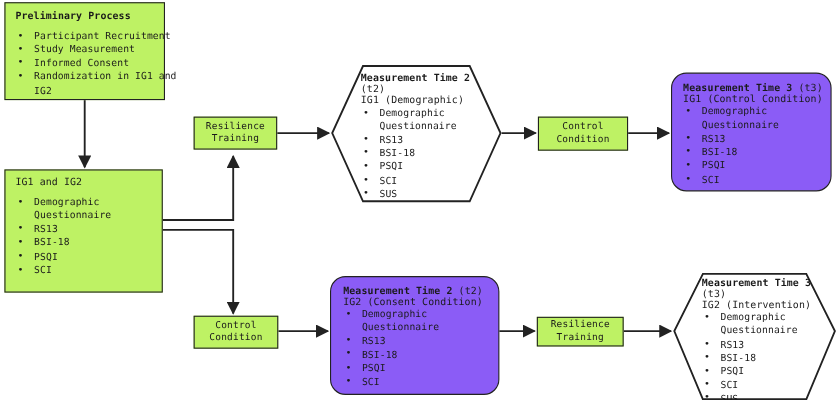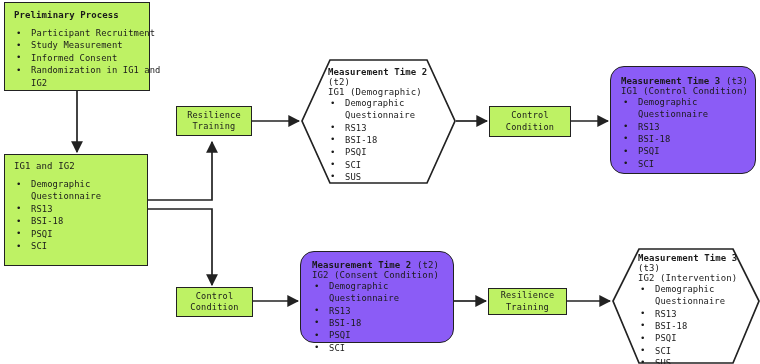--- a/index.html
+++ b/index.html
@@ -157,21 +157,21 @@
         <li><span class="b">•</span><span>Demographic</span></li>
         <li style="padding-left:17px;"><span>Questionnaire</span></li>
         <li><span class="b">•</span><span>RS13</span></li>
         <li><span class="b">•</span><span>BSI-18</span></li>
         <li><span class="b">•</span><span>PSQI</span></li>
         <li><span class="b">•</span><span>SCI</span></li>
       </ul>
     </div>
   </div>
 
-  <div class="node round" style="left:300px;top:251px;width:154px;height:92px;">
+  <div class="node round" style="left:300px;top:251px;width:154px;height:108px;">
     <div class="inner" style="padding:8px 6px 6px 11px;">
       <div class="title">
         <span>Measurement Time 2</span>
         <span class="tag">(t2)</span>
       </div>
       <div class="sub">IG2 (Consent Condition)</div>
       <ul class="bul tight">
         <li><span class="b">•</span><span>Demographic</span></li>
         <li style="padding-left:17px;"><span>Questionnaire</span></li>
         <li><span class="b">•</span><span>RS13</span></li>

